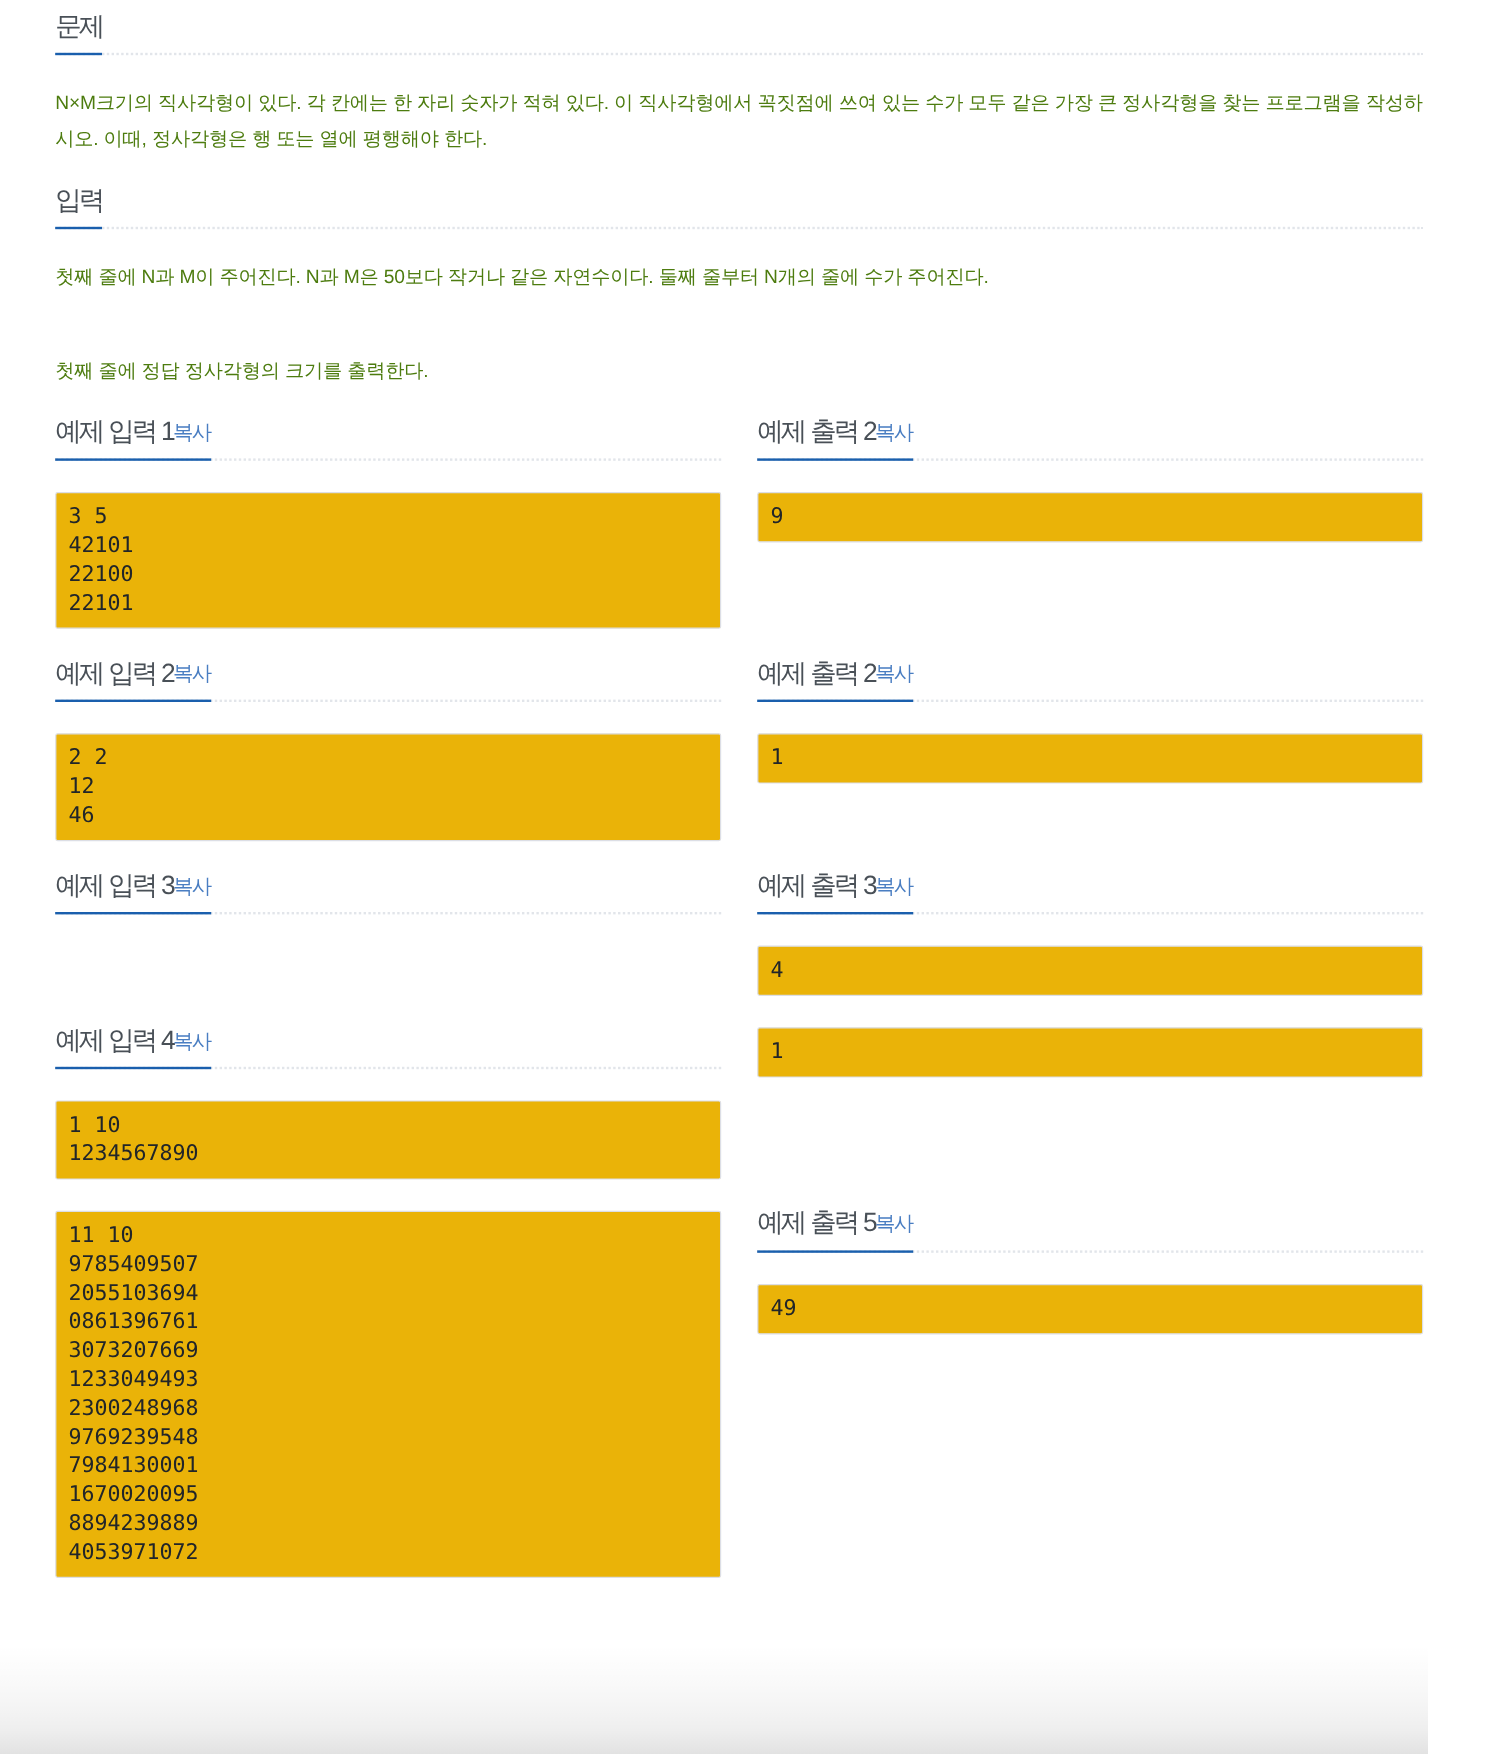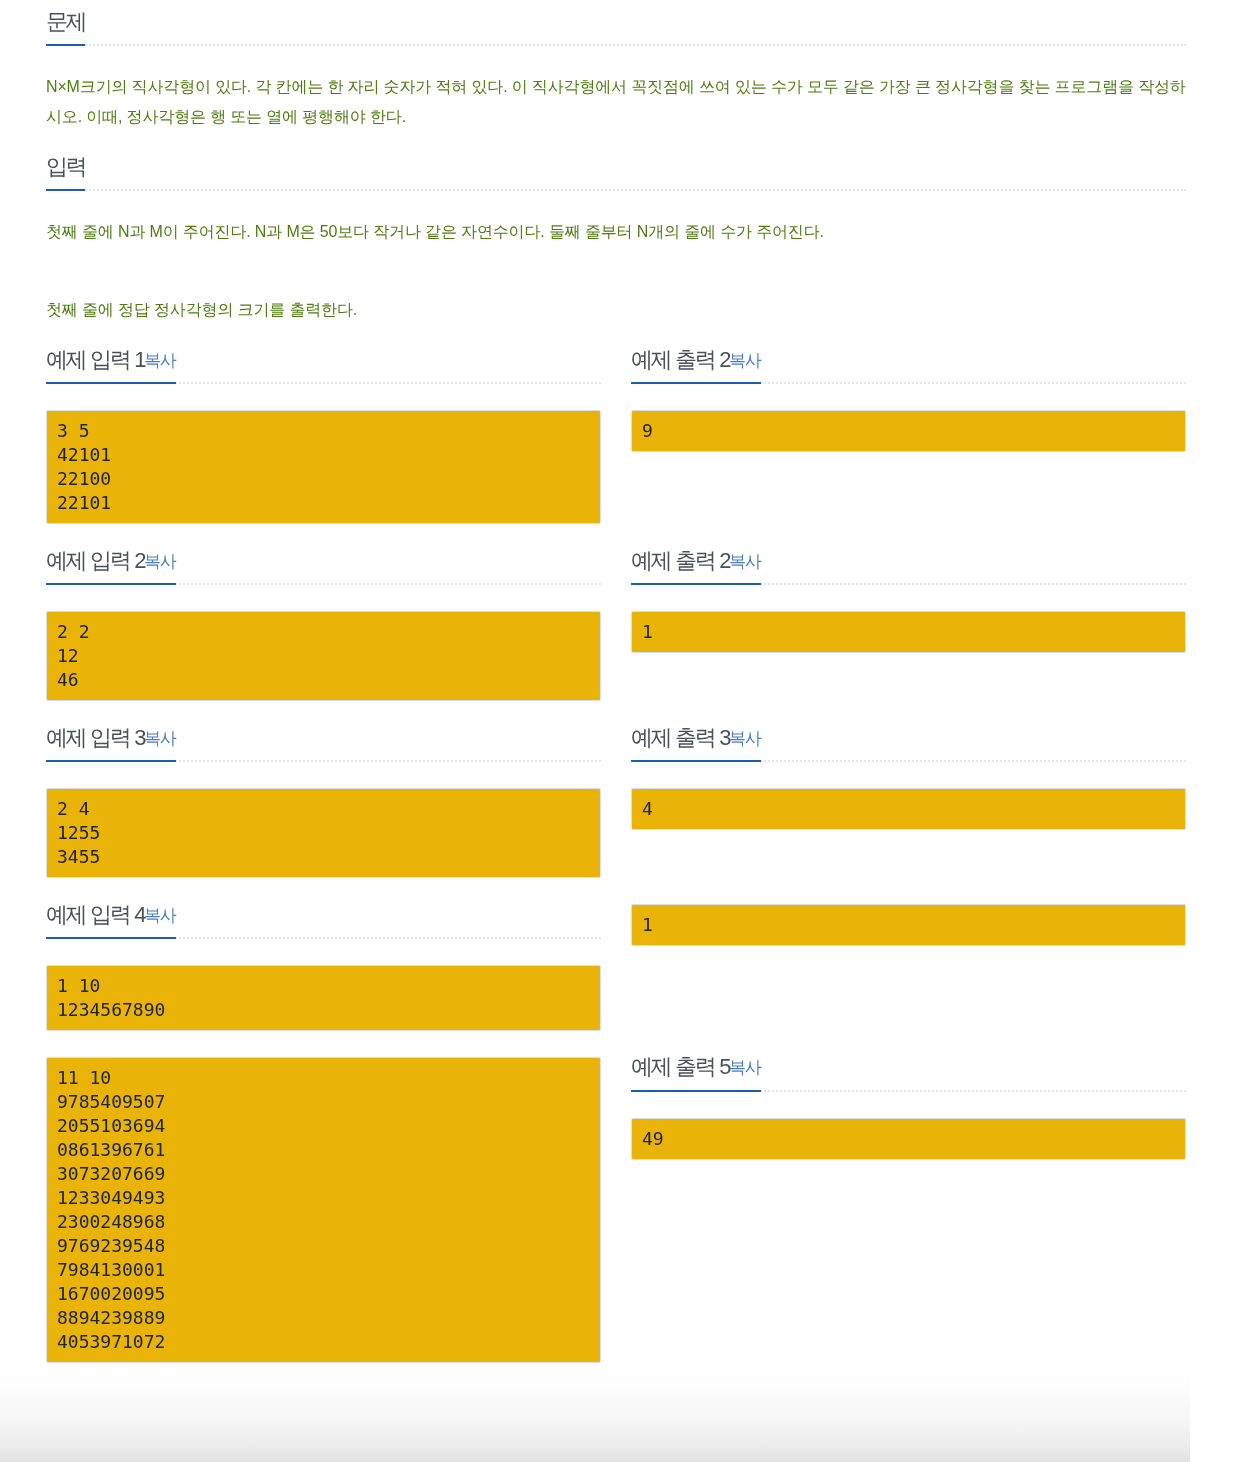--- a/index.html
+++ b/index.html
@@ -147,25 +147,20 @@
     <div class="samplebody">
      <pre class="sample">1</pre>
     </div>
    </div>
   </div>
   <div class="row">
    <div class="col">
     <div class="samplehead">
      <h2 class="headline"><span class="bar"><span>예제 입력 3</span><a class="copy" href="#">복사</a></span></h2>
     </div>
-    <div class="samplebody">
-     <pre class="sample">2 4
-1255
-3455</pre>
-    </div>
    </div>
    <div class="col">
     <div class="samplehead">
      <h2 class="headline"><span class="bar"><span>예제 출력 3</span><a class="copy" href="#">복사</a></span></h2>
     </div>
     <div class="samplebody">
      <pre class="sample">4</pre>
     </div>
    </div>
   </div>

